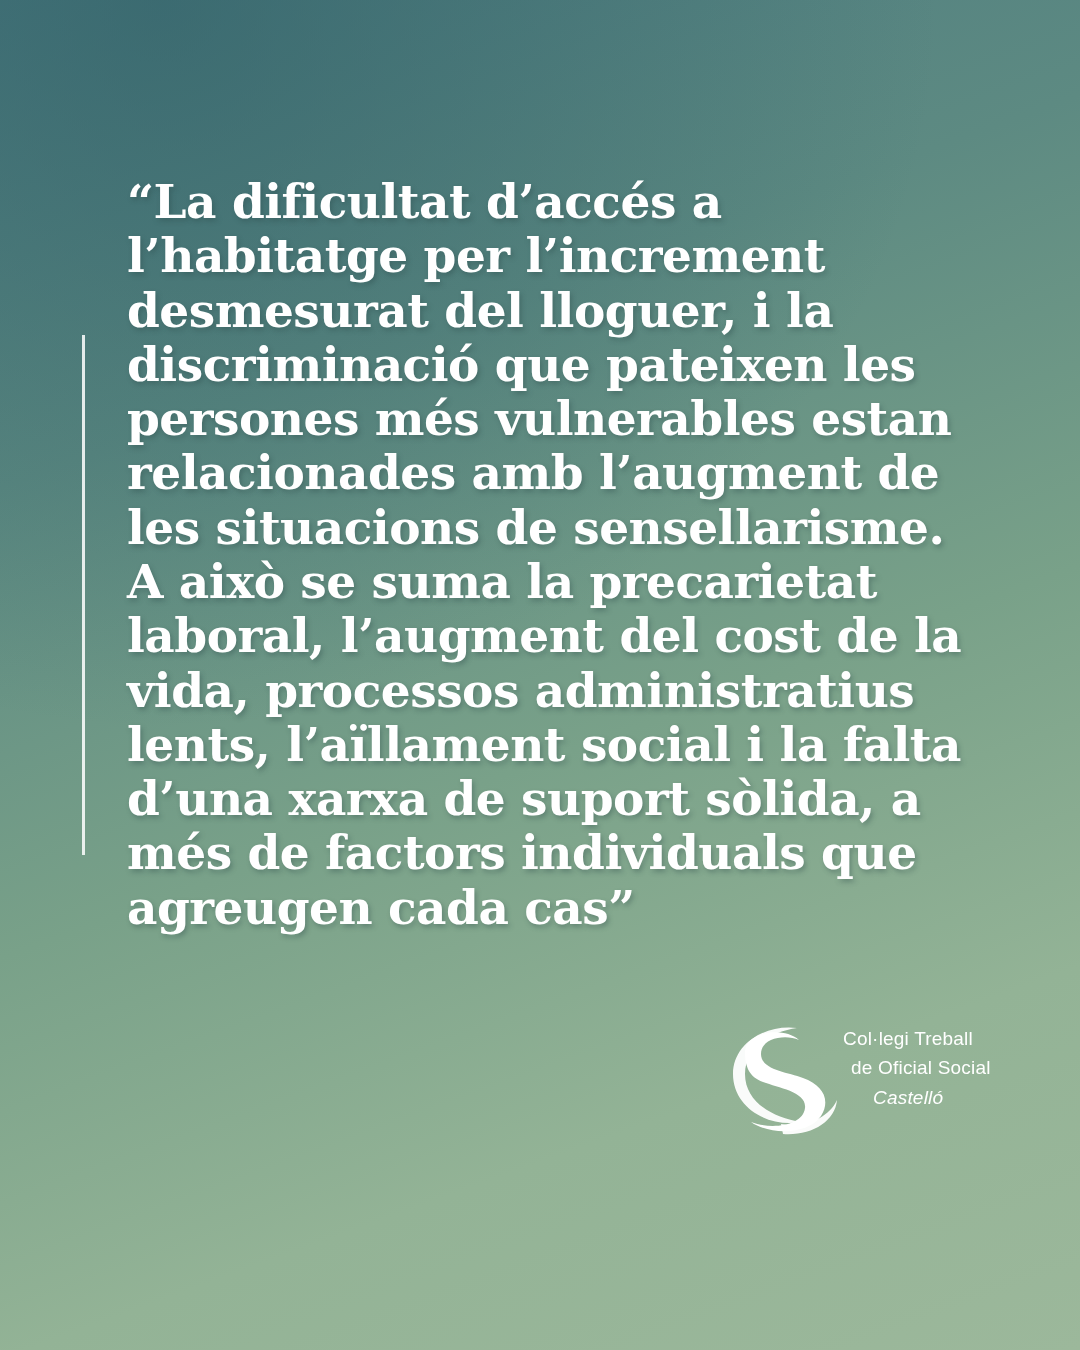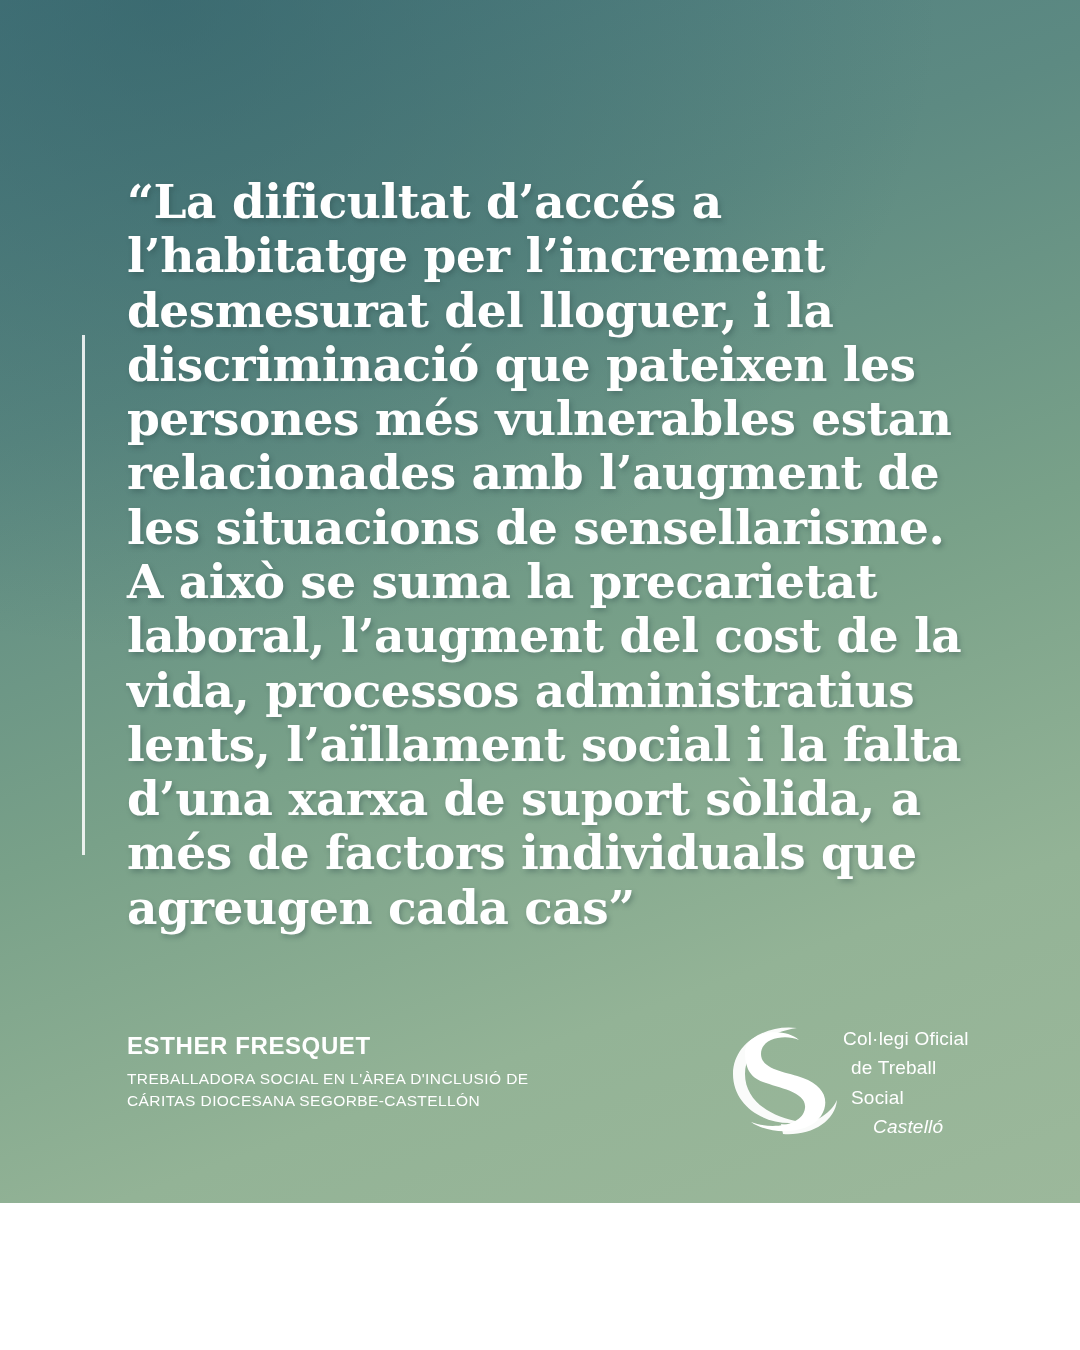--- a/index.html
+++ b/index.html
@@ -9,21 +9,21 @@
   body {
     width: 1080px;
     height: 1350px;
     overflow: hidden;
     font-family: "Liberation Sans", sans-serif;
   }
 
   .card {
     position: relative;
     width: 1080px;
-    height: 1203px;
+    height: 1350px;
     background: linear-gradient(160deg, #4c7b80 0%, #5d8a82 28%, #79a189 55%, #93b396 78%, #9cb89b 100%);
     overflow: hidden;
   }
 
   
   .card::before {
     content: "";
     position: absolute;
     inset: 0;
     background: radial-gradient(120% 90% at 15% 0%, rgba(44,92,100,0.55) 0%, rgba(44,92,100,0.0) 60%);
@@ -125,35 +125,30 @@
 <body>
 
 <div class="card">
   <div class="content">
 
     <div class="quote-wrap">
       <div class="accent-line"></div>
       <p class="quote-text">“La dificultat d’accés a l’habitatge per l’increment desmesurat del lloguer, i la discriminació que pateixen les persones més vulnerables estan relacionades amb l’augment de les situacions de sensellarisme. A això se suma la precarietat laboral, l’augment del cost de la vida, processos administratius lents, l’aïllament social i la falta d’una xarxa de suport sòlida, a més de factors individuals que agreugen cada cas”</p>
     </div>
 
-    <div class="attribution">
-      <p class="author-name">ESTHER FRESQUET</p>
-      <p class="author-role">TREBALLADORA SOCIAL EN L'ÀREA D'INCLUSIÓ DE</p>
-      <p class="author-role">CÁRITAS DIOCESANA SEGORBE-CASTELLÓN</p>
-    </div>
 
     <div class="logo">
       <div class="logo-mark">
         <svg width="120" height="115" viewBox="0 0 120 115" aria-hidden="true">
           <path d="M20 30 C20 10, 58 4, 74 18 C60 12, 36 16, 36 32 C36 48, 62 50, 78 56 C98 63, 106 78, 96 94 C84 112, 46 114, 26 100 C46 108, 78 104, 80 86 C82 70, 54 66, 38 60 C24 55, 20 44, 20 30 Z" fill="#ffffff"></path>
           <path d="M8 52 C8 22, 40 2, 72 6 C44 10, 20 26, 20 52 C20 80, 48 96, 76 100 C44 106, 8 86, 8 52 Z" fill="#ffffff" opacity="0.95"></path>
           <path d="M56 102 C80 106, 104 96, 112 78 C110 100, 86 114, 58 112 Z" fill="#ffffff" opacity="0.95"></path>
         </svg>
       </div>
       <div class="logo-lines">
-        <div>Col·legi Oficial</div>
-        <div>de Treball Social</div>
+        <div>Col·legi Treball</div>
+        <div>de Oficial Social</div>
         <div>Castelló</div>
       </div>
     </div>
 
   </div>
 </div>
 
 </body></html>

